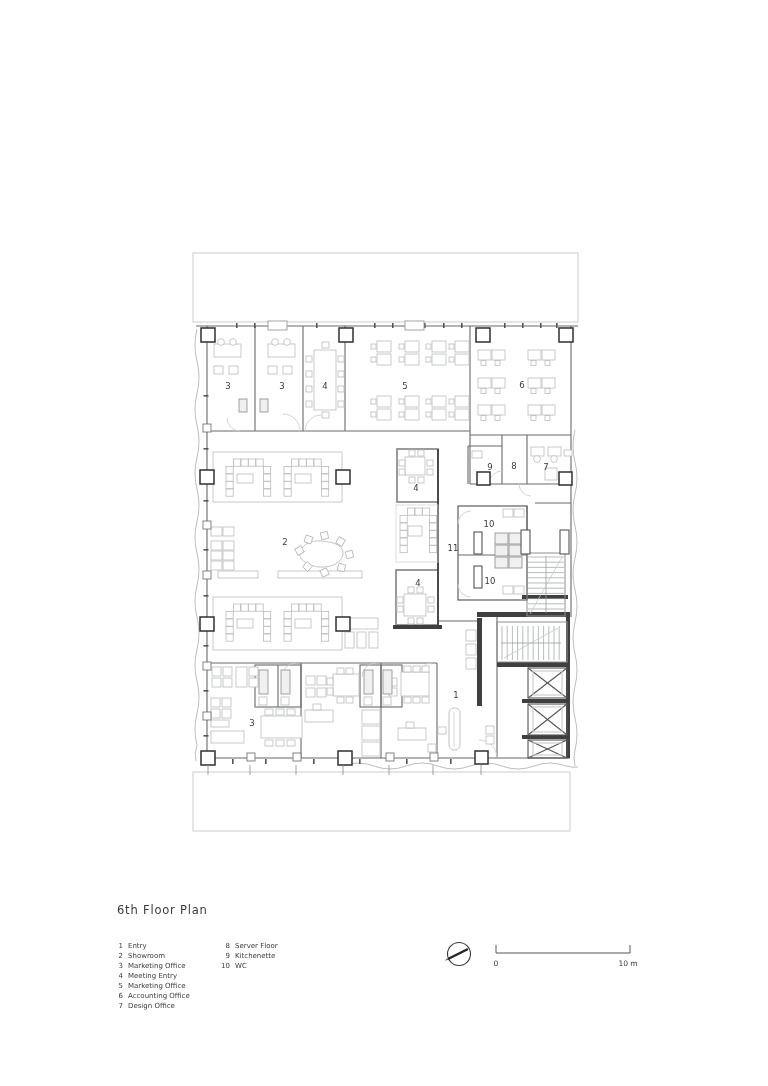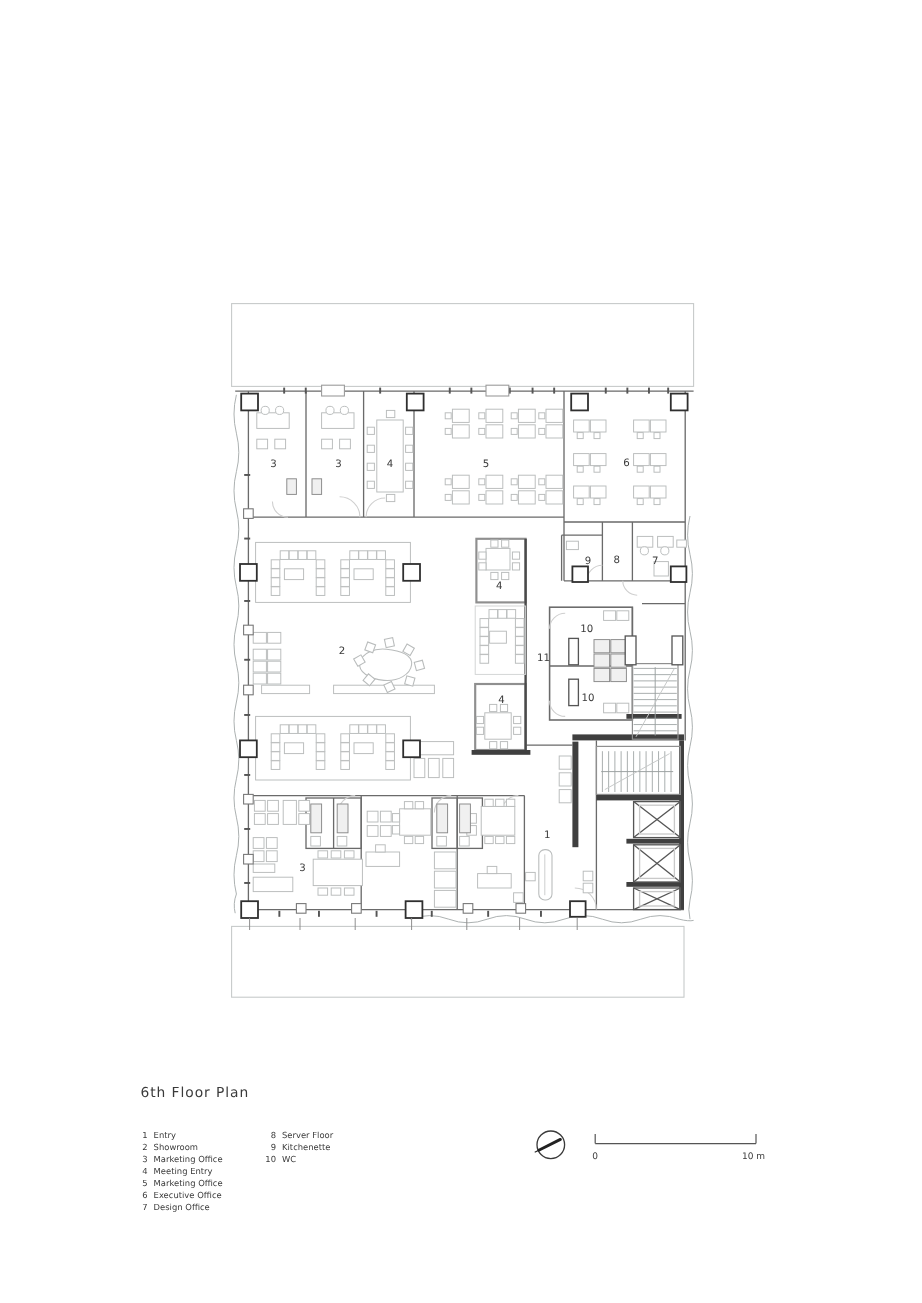--- a/index.html
+++ b/index.html
@@ -38,21 +38,21 @@
       <div class="lrow">
         <span class="lnum">4</span>
         <span>Meeting Entry</span>
       </div>
       <div class="lrow">
         <span class="lnum">5</span>
         <span>Marketing Office</span>
       </div>
       <div class="lrow">
         <span class="lnum">6</span>
-        <span>Executive Office</span>
+        <span>Accounting Office</span>
       </div>
       <div class="lrow">
         <span class="lnum">7</span>
         <span>Design Office</span>
       </div>
     </div>
   <div class="legend" id="legend-col2">
       <div class="lrow">
         <span class="lnum">8</span>
         <span>Server Floor</span>

